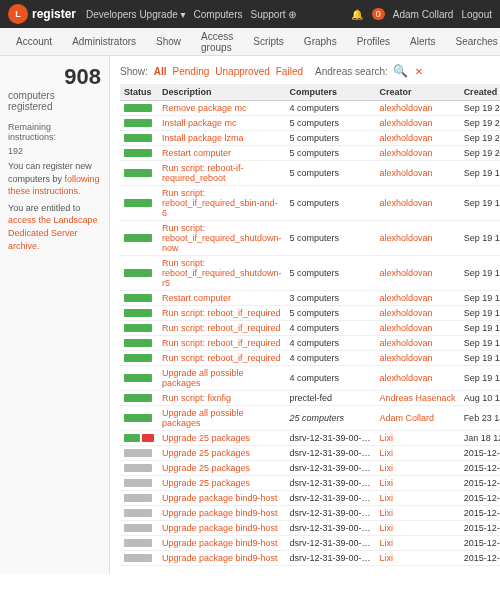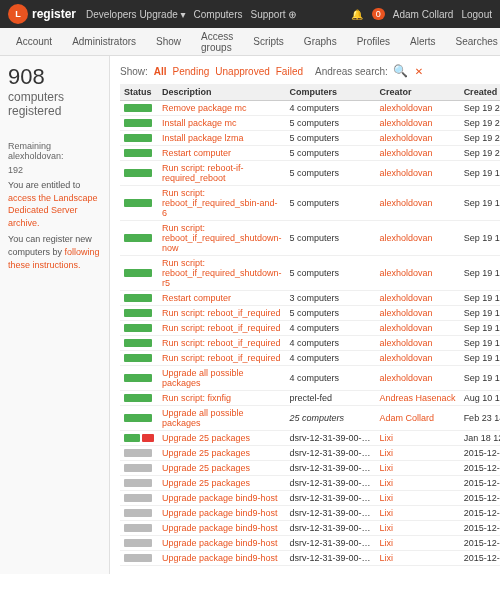--- a/index.html
+++ b/index.html
@@ -16,22 +16,22 @@
 
     
     .sub-nav { background: #f5f5f5; border-bottom: 1px solid #ddd; padding: 0 12px; display: flex; gap: 12px; height: 28px; align-items: center; font-size: 10px; }
     .sub-nav-item { color: #555; cursor: pointer; padding: 0 4px; height: 100%; display: flex; align-items: center; }
 
     
     .main { display: flex; }
 
     
     .sidebar { width: 110px; min-width: 110px; background: #f9f9f9; border-right: 1px solid #e0e0e0; padding: 8px; font-size: 10px; color: #333; }
-    .sidebar .count { font-size: 22px; font-weight: normal; color: #333; }
-    .sidebar .count-label { font-size: 12px; color: #666; margin-bottom: 23px; }
+    .sidebar .count { font-size: 22px; font-weight: bold; color: #333; text-align: right; }
+    .sidebar .count-label { font-size: 10px; color: #666; margin-bottom: 10px; }
     .sidebar .remaining { font-size: 9px; color: #666; margin-bottom: 4px; }
     .sidebar a { color: #e95420; text-decoration: none; }
     .sidebar .info-text { font-size: 9px; color: #555; line-height: 1.4; margin-bottom: 4px; }
 
     
     .content { flex: 1; padding: 8px 10px; overflow: hidden; }
 
     .page-title { font-size: 16px; font-weight: bold; color: #333; margin-bottom: 6px; }
 
     .activities-controls { display: flex; align-items: center; gap: 6px; margin-bottom: 6px; font-size: 10px; flex-wrap: wrap; }
@@ -90,24 +90,24 @@
   <span class="sub-nav-item">Alerts</span>
   <span class="sub-nav-item">Searches</span>
 
 </div>
 
 <div class="main">
 
   <div class="sidebar">
     <div class="count">908</div>
     <div class="count-label">computers registered</div>
-    <div class="remaining">Remaining alexholdovan:</div>
+    <div class="remaining">Remaining instructions:</div>
     <div class="remaining">192</div>
+    <div class="info-text">You can register new computers by <a>following these instructions.</a></div>
     <div class="info-text">You are entitled to <a>access the Landscape Dedicated Server archive.</a></div>
-    <div class="info-text">You can register new computers by <a>following these instructions.</a></div>
   </div>
 
   <div class="content">
 
     <div class="activities-controls">
       <span class="show-label">Show:</span>
       <a class="filter-btn active">All</a>
       <a class="filter-btn">Pending</a>
       <a class="filter-btn">Unapproved</a>
       <a class="filter-btn">Failed</a>

